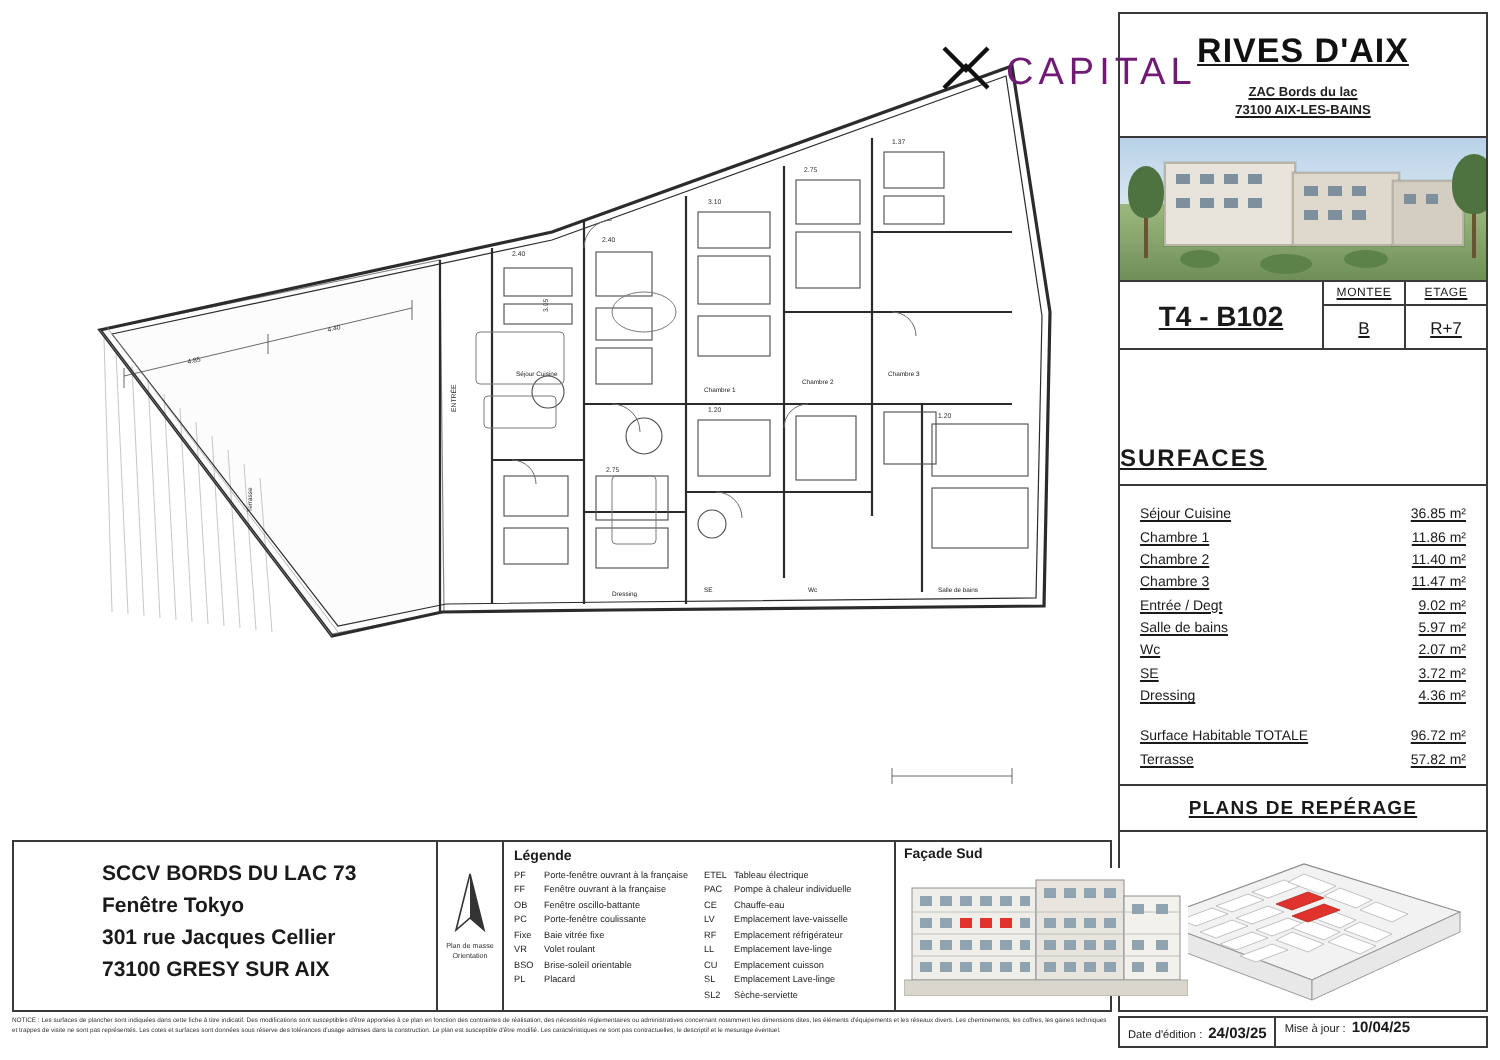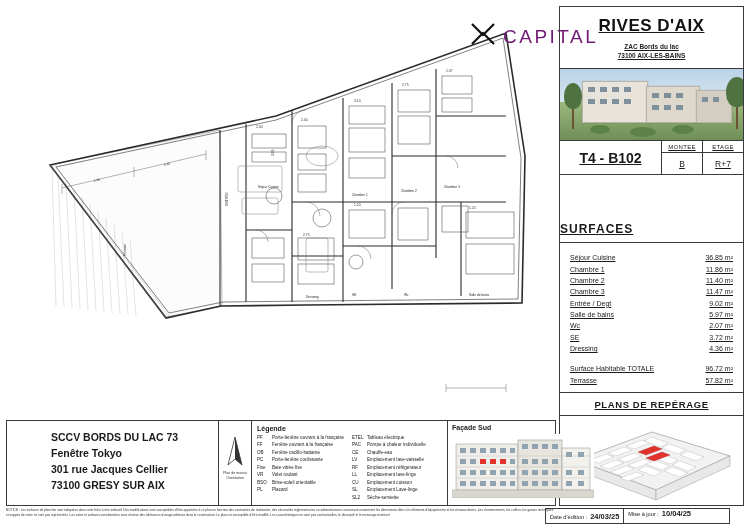--- a/index.html
+++ b/index.html
@@ -243,21 +243,21 @@
     position: absolute;
     left: 6px;
     top: 508px;
     width: 550px;
     font-size: 3.2px;
     line-height: 1.5;
     color: #333;
   }
   .datebar {
     position: absolute;
-    right: 20px;
+    right: 6px;
     top: 508px;
     width: 185px;
     height: 16px;
     border: 1px solid #3a3a3a;
     box-sizing: border-box;
     display: flex;
     align-items: center;
     font-size: 5.6px;
   }
   .datebar .seg {

